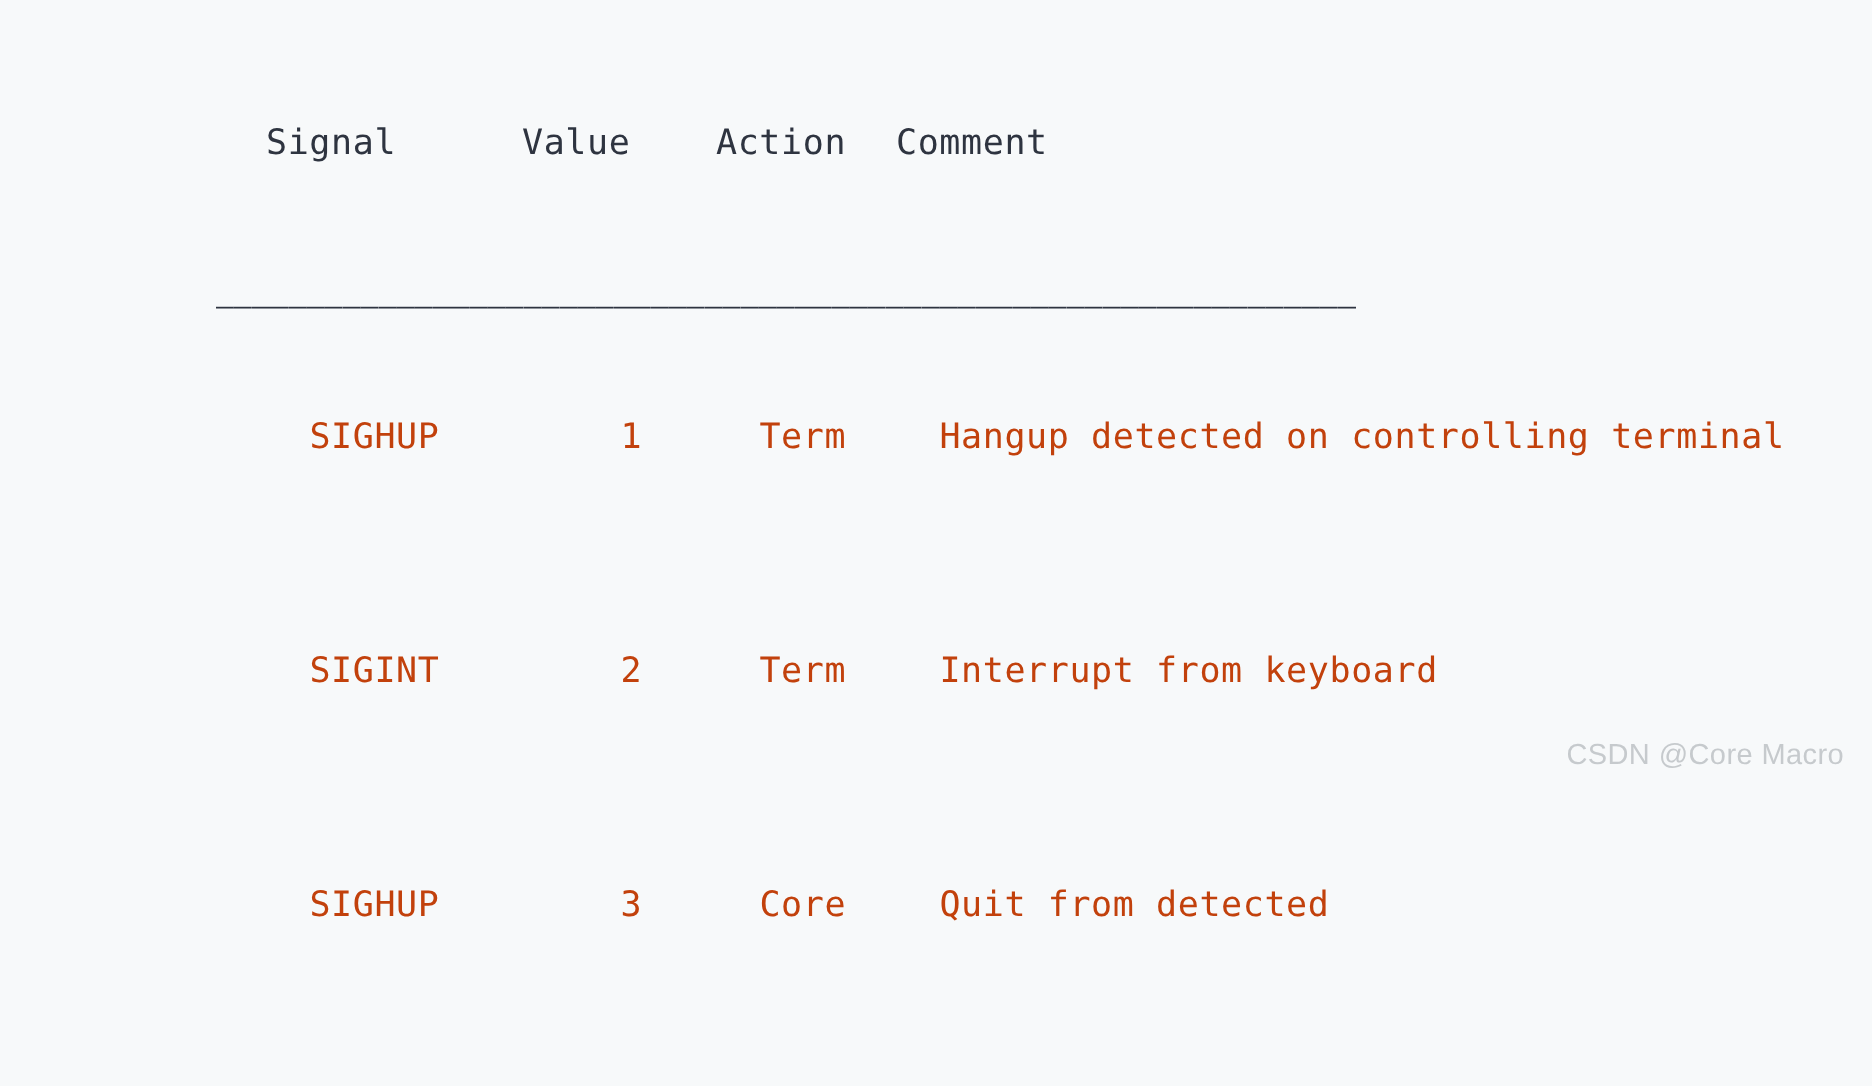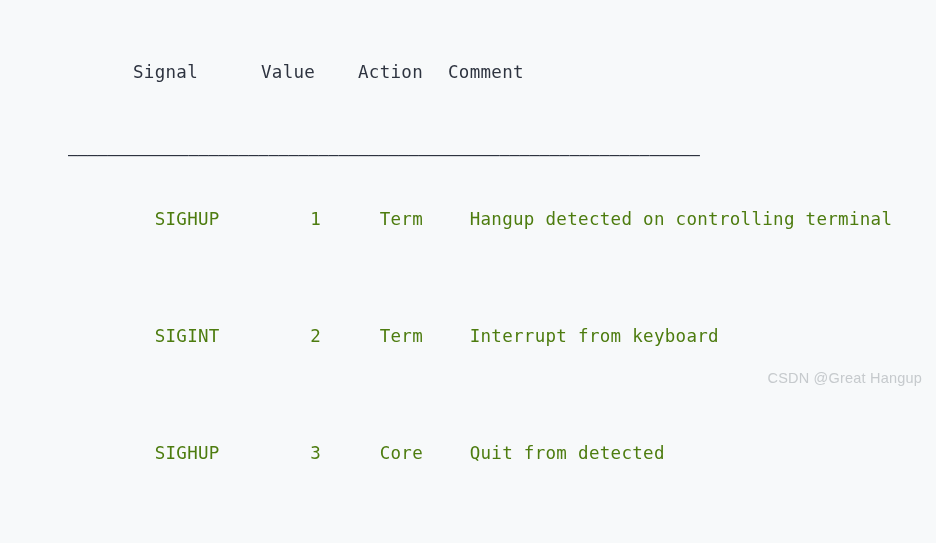--- a/index.html
+++ b/index.html
@@ -28,21 +28,21 @@
     top: 14px;
     width: 860px;
   }
 
   .row {
     display: block;
     white-space: pre;
     font-family: "DejaVu Sans Mono", "Liberation Mono", monospace;
     font-size: 17.5px;
     line-height: 39px;
-    color: #4d7c0f;
+    color: #c2410c;
     letter-spacing: 0.3px;
   }
 
   .row.header {
     color: #2e3440;
   }
 
   
   .c-signal {
     display: inline-block;
@@ -69,28 +69,29 @@
     box-sizing: border-box;
   }
   .c-comment {
     display: inline-block;
     text-align: left;
   }
 
   .sep-line {
     display: block;
     white-space: pre;
-    font-family: Liberation Sans, sans-serif;
+    font-family: Liberation Serif, serif;
     font-size: 17.5px;
     line-height: 30px;
     color: #2e3440;
     overflow: hidden;
     width: 814px;
     height: 30px;
     letter-spacing: 0.3px;
+    margin-left: 40px;
   }
 
   .cont-line {
     display: block;
     white-space: pre;
     font-family: "DejaVu Sans Mono", "Liberation Mono", monospace;
     font-size: 17.5px;
     line-height: 39px;
     color: #2e3440;
     padding-left: 347px;
@@ -131,15 +132,15 @@
         <span class="c-signal">SIGINT</span><span class="c-value num">2</span><span class="c-action">Term</span><span class="c-comment">Interrupt from keyboard</span>
       </div>
 
       <div class="row">
         <span class="c-signal">SIGHUP</span><span class="c-value num">3</span><span class="c-action">Core</span><span class="c-comment">Quit from detected</span>
       </div>
 
     </div>
   </div>
 
-  <div class="watermark">CSDN @Great Hangup</div>
+  <div class="watermark">CSDN @Core Macro</div>
 
 </div>
 
 </body></html>

